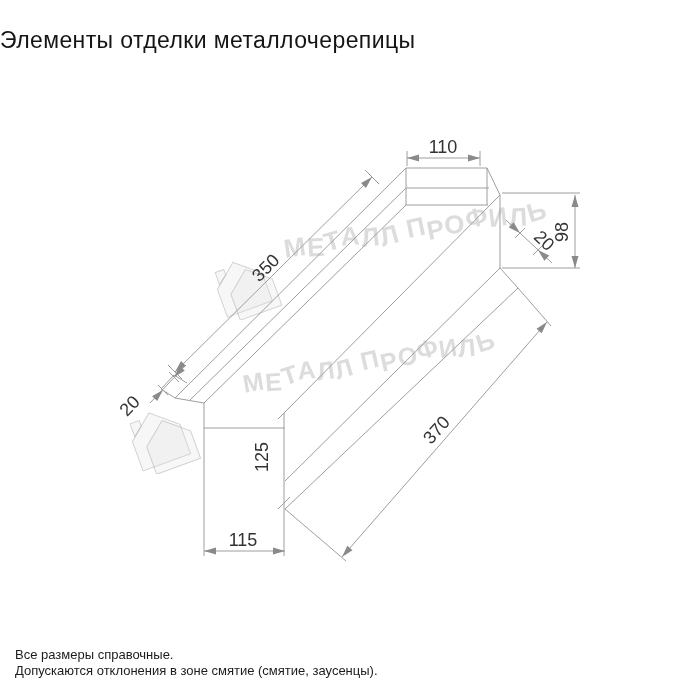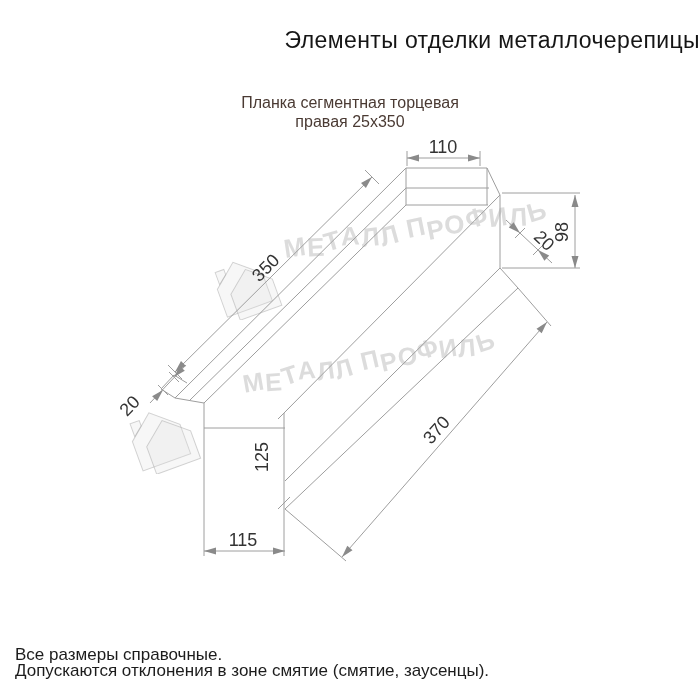--- a/index.html
+++ b/index.html
@@ -1,42 +1,38 @@
 <!DOCTYPE html>
 <html><head>
 <meta charset="utf-8">
 <style>
   html,body{margin:0;padding:0;background:#fff;}
   .canvas{position:relative;width:700px;height:700px;background:#ffffff;overflow:hidden;
           font-family:"Liberation Sans",sans-serif;}
-  .page-title{position:absolute;top:27px;left:0;right:0;text-align:right;
+  .page-title{position:absolute;top:27px;left:0;right:0;text-align:left;
               font-size:23px;letter-spacing:.4px;color:#151515;}
   .subtitle{position:absolute;top:93px;left:0;right:0;text-align:center;
             font-size:16px;line-height:19px;color:#4a3a33;}
-  .footer{position:absolute;left:15px;top:647px;font-size:17px;line-height:16px;color:#1c1c1c;}
+  .footer{position:absolute;left:15px;top:647px;font-size:13px;line-height:16px;color:#1c1c1c;}
   .wm-text{position:absolute;font-weight:bold;font-size:26px;letter-spacing:1px;
            color:rgba(172,172,172,0.42);white-space:nowrap;transform-origin:left center;z-index:1;}
   .wm-text span{display:inline-block;white-space:pre;}
   .wm-icon{position:absolute;z-index:1;}
   svg.draw{position:absolute;left:0;top:0;z-index:2;}
   svg.draw path.l, svg.draw line.l{stroke:#9e9e9e;stroke-width:1;fill:none;}
   svg.draw polygon.a{fill:#8a8a8a;stroke:none;}
   svg.draw text{fill:#333333;font-size:18px;font-family:"Liberation Sans",sans-serif;}
 </style>
 </head>
 <body>
 
 <div class="canvas">
 
   <div class="page-title">Элементы отделки металлочерепицы</div>
 
-  <div class="subtitle">
-    <div>Планка сегментная торцевая</div>
-    <div>правая 25х350</div>
-  </div>
 
   <div class="wm-icon" style="left:205px;top:250px;">
     <svg width="92" height="70" viewBox="0 0 100 76">
       <g transform="rotate(-20 50 38)" stroke="rgba(168,168,168,0.5)" fill="rgba(225,225,225,0.25)">
         <path d="M14,62 V30 L40,8 L66,30 V62 Z"></path>
         <path d="M26,70 V40 L50,20 L74,40 V70 Z"></path>
         <path d="M18,26 V12 H28 V18 Z"></path>
       </g>
     </svg>
   </div>

